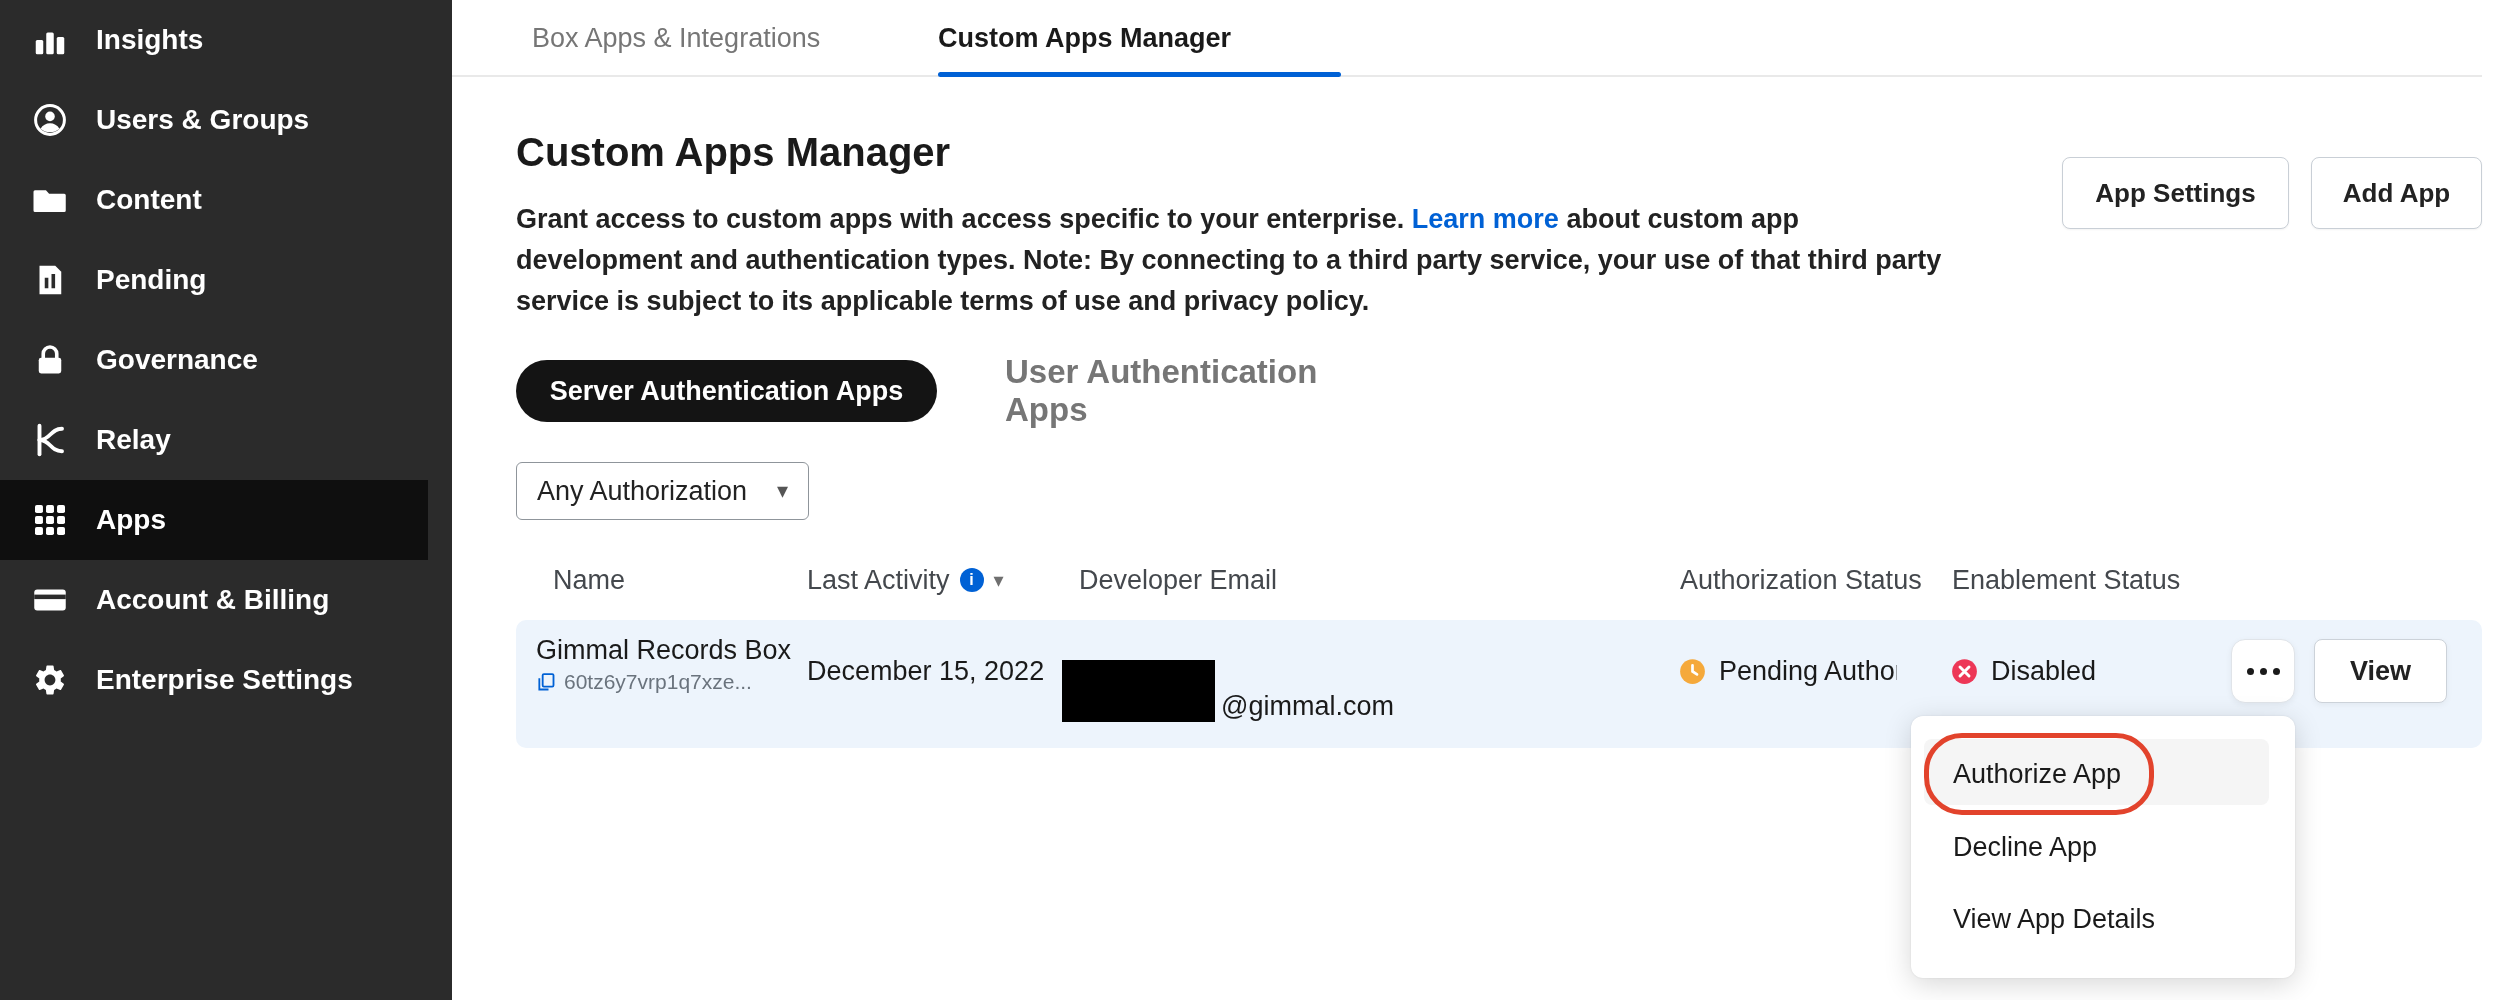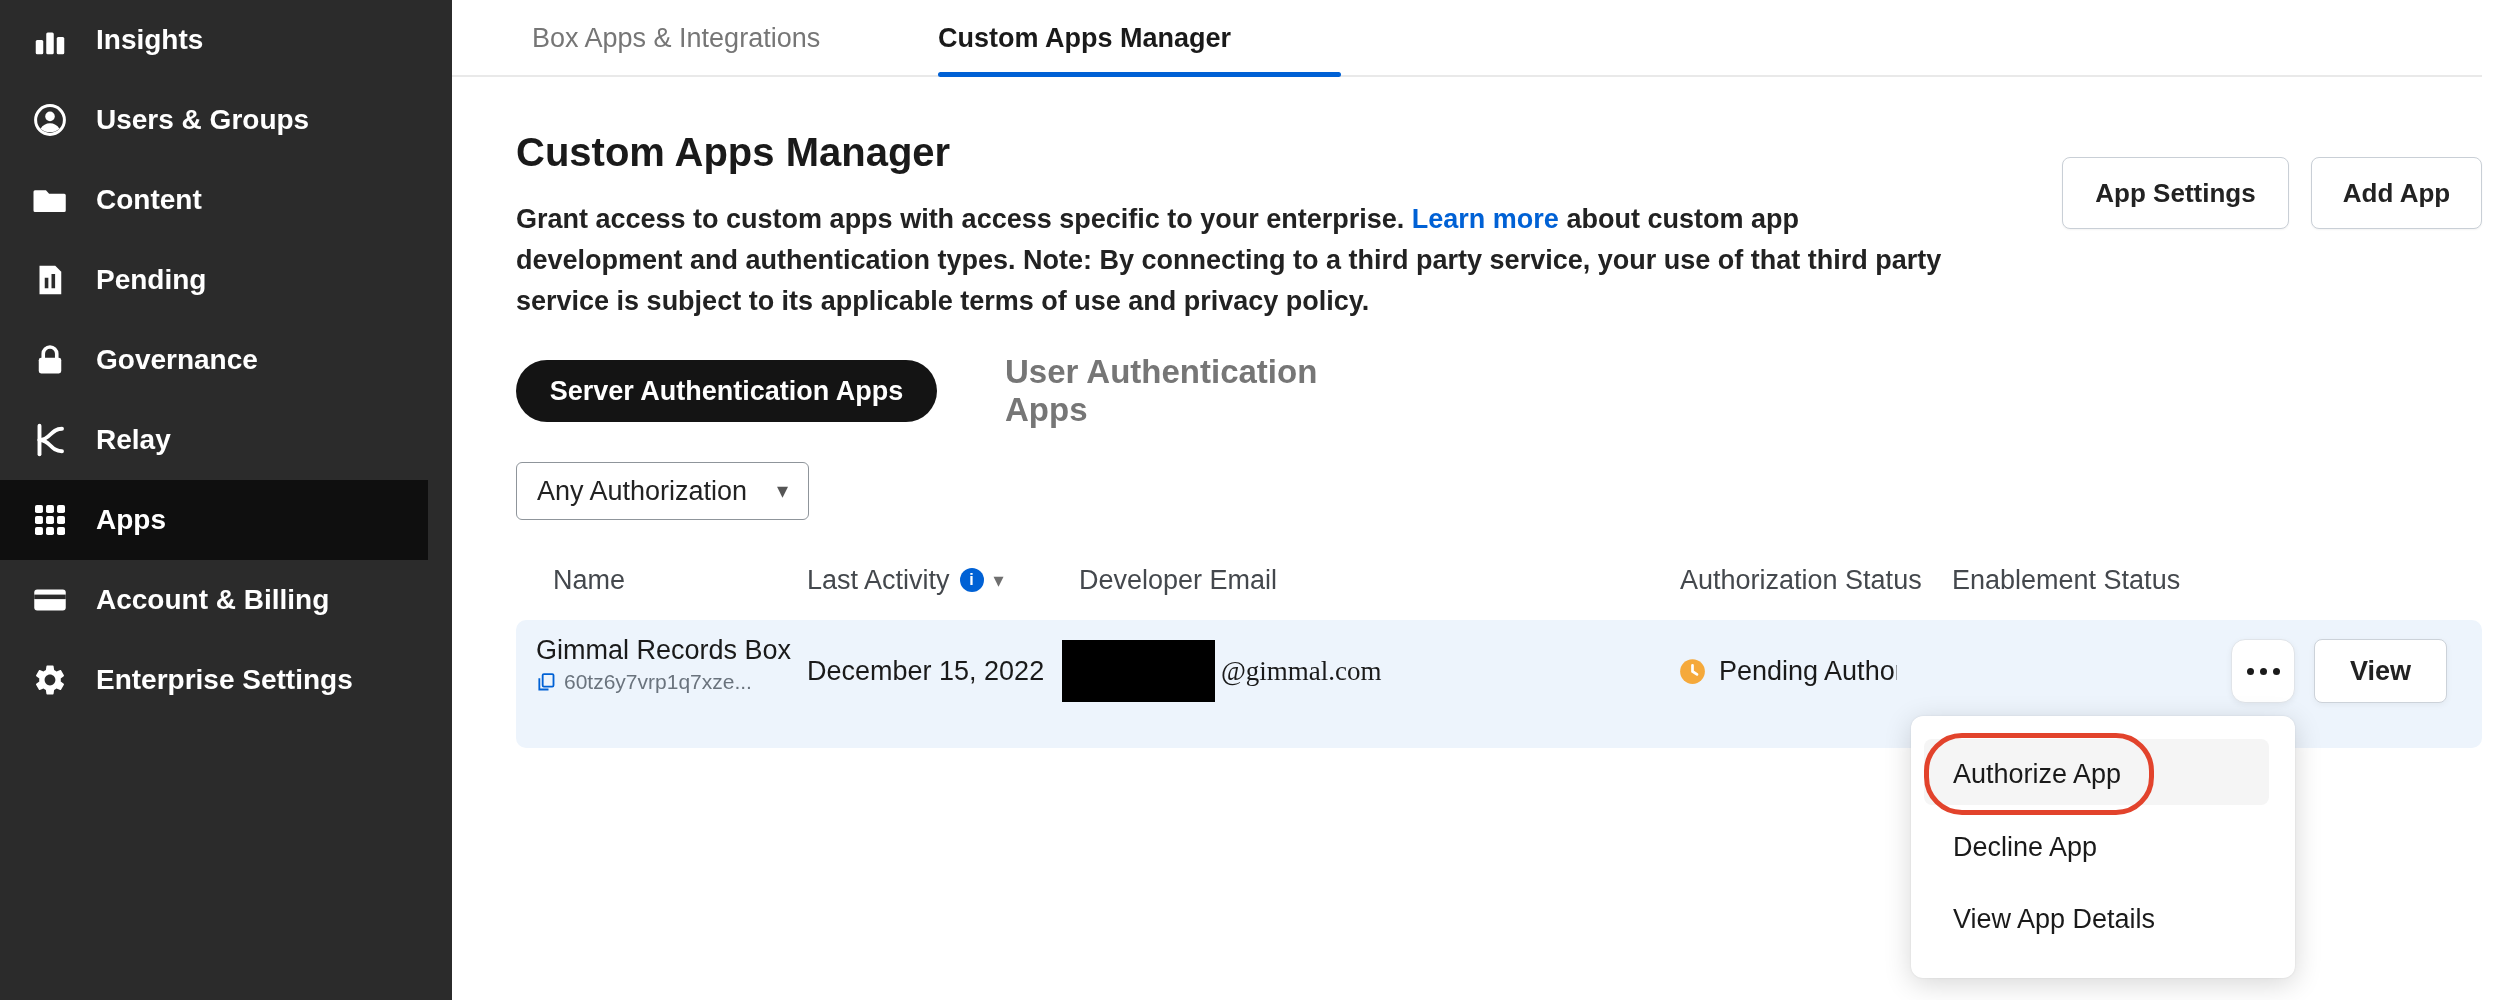--- a/index.html
+++ b/index.html
@@ -73,21 +73,21 @@
   }
   .sort-caret { font-size:20px; color:#6f6f6f; }
 
   
   .row { position:absolute; left:516px; top:620px; width:1966px; height:128px; background:#edf4fc; border-radius:10px; }
   .cell-name { position:absolute; left:20px; top:13px; }
   .cell-name .name { font-size:27px; color:#1a1a1a; line-height:34px; }
   .cell-name .appid { display:flex; align-items:center; gap:8px; margin-top:3px; }
   .cell-name .appid span { font-size:21px; color:#6a737d; }
   .cell-date { position:absolute; left:291px; top:0; height:102px; line-height:102px; font-size:27px; color:#1a1a1a; }
-  .cell-email { position:absolute; left:546px; top:0; height:102px; display:flex; align-items:center; font-size:27px; color:#1a1a1a;font-family:Liberation Serif, serif; }
+  .cell-email { position:absolute; left:546px; top:0; height:102px; display:flex; align-items:flex-end; font-size:27px; color:#1a1a1a; }
   .redacted { width:153px; height:62px; background:#000; margin-right:6px; }
   .cell-auth { position:absolute; left:1163px; top:0; height:102px; width:218px; display:flex; align-items:center; gap:13px; overflow:hidden; white-space:nowrap; font-size:27px; color:#1a1a1a; }
   .cell-enable { position:absolute; left:1435px; top:0; height:102px; display:flex; align-items:center; gap:13px; font-size:27px; color:#1a1a1a; }
   .status-dot { width:27px; height:27px; flex:none; }
   .more-btn {
     position:absolute; left:1715px; top:19px; width:64px; height:64px; background:#fff;
     border:1px solid #e0e4e9; border-radius:14px; display:flex; align-items:center; justify-content:center;
     gap:6px; cursor:pointer; box-shadow:0 2px 6px rgba(0,0,0,.06);
   }
   .more-btn .dot { width:7px; height:7px; border-radius:50%; background:#1a1a1a; }
@@ -257,20 +257,27 @@
     <span class="redacted"></span>
     <span>@gimmal.com</span>
   </div>
   <div class="cell-auth">
     <svg class="status-dot" viewBox="0 0 24 24">
         <circle cx="12" cy="12" r="11" fill="#f5a93b"></circle>
         <path d="M12 6.5V12l4 2.6" fill="none" stroke="#fff" stroke-width="2.4" stroke-linecap="round"></path>
       </svg>
     <span>Pending Authoriz</span>
   </div>
+  <div class="cell-enable">
+    <svg class="status-dot" viewBox="0 0 24 24">
+        <circle cx="12" cy="12" r="11" fill="#ed3757"></circle>
+        <path d="M8 8l8 8M16 8l-8 8" stroke="#fff" stroke-width="2.6" stroke-linecap="round"></path>
+      </svg>
+    <span>Disabled</span>
+  </div>
   <div class="more-btn">
     <span class="dot"></span>
     <span class="dot"></span>
     <span class="dot"></span>
   </div>
   <div class="view-btn">View</div>
 </div>
 
 <div class="menu">
   <div class="menu-hover"></div>

